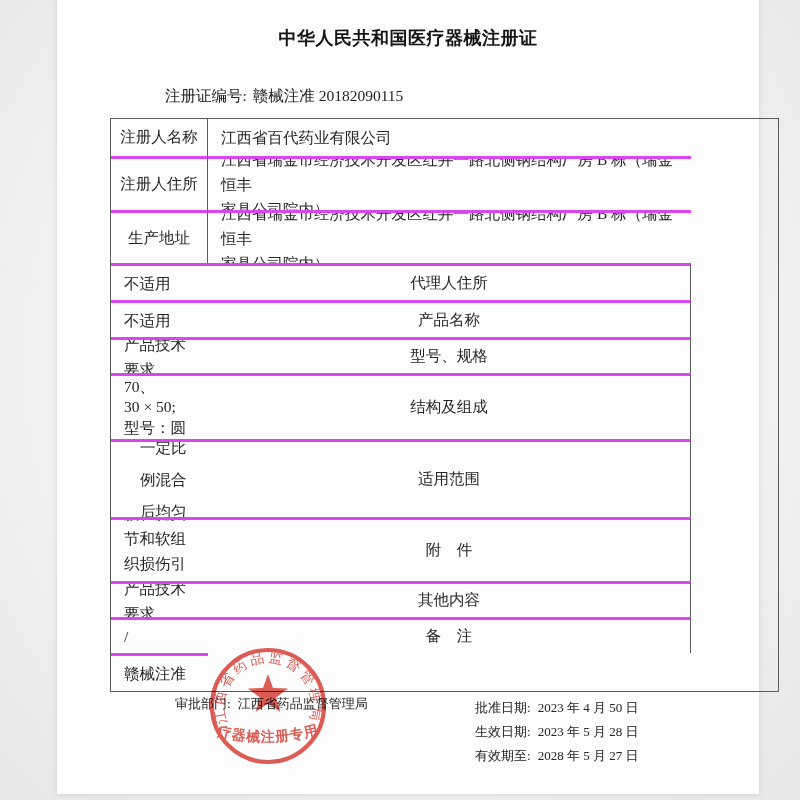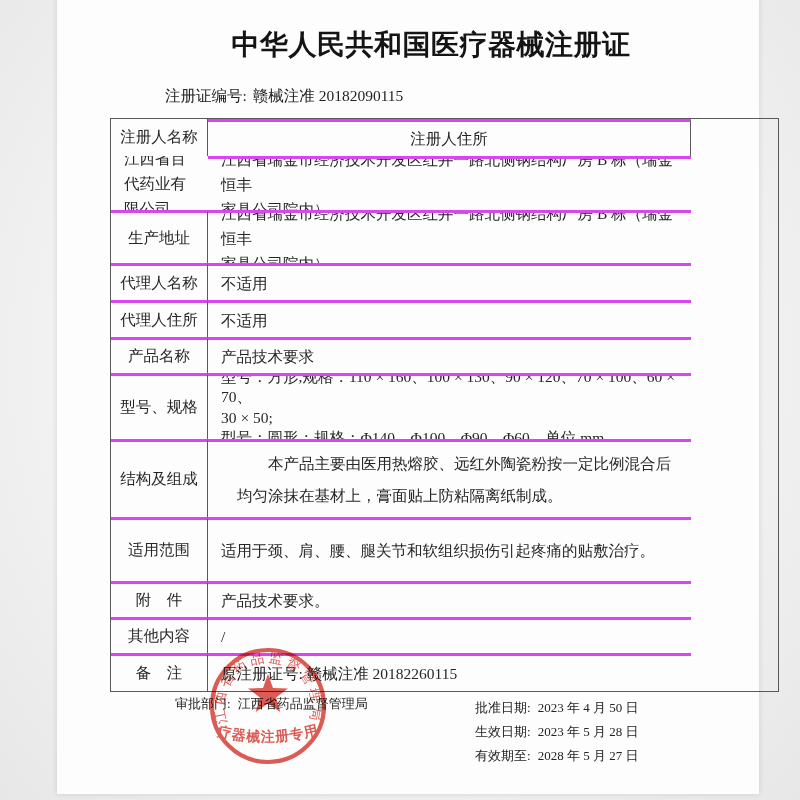--- a/index.html
+++ b/index.html
@@ -13,24 +13,23 @@
     background:
       radial-gradient(ellipse at 50% 45%, #f2f2f2 60%, #e7e7e7 100%);
   }
   .paper{
     position:absolute;left:57px;top:-6px;width:702px;height:800px;
     background:#fdfdfd;
     box-shadow:0 0 6px rgba(0,0,0,0.12);
   }
   .paper-inner{position:absolute;left:0;top:6px;width:702px;height:794px;}
   .doc-title{
-    position:absolute;top:26px;left:16px;width:100%;
-    text-align:center;font-size:28px;font-weight:bold;color:#141414;
+    position:absolute;top:26px;left:0;width:100%;
+    text-align:center;font-size:18px;font-weight:bold;color:#141414;
     letter-spacing:0.5px;
-    padding-left:7px;
   }
   .reg-line{
     position:absolute;left:108px;top:86px;
     font-size:15.5px;color:#232323;text-align:right;
   }
   .reg-line .lab{margin-right:6px;}
   .cert-table{
     position:absolute;left:53px;top:118px;width:669px;
     display:grid;
     grid-template-columns:97px 483px;
@@ -69,37 +68,36 @@
     <div class="paper-inner">
 
       <div class="doc-title">中华人民共和国医疗器械注册证</div>
 
       <div class="reg-line">
         <span class="lab">注册证编号:</span><span>赣械注准 20182090115</span>
       </div>
 
       <div class="cert-table">
         <div class="cell lab first">注册人名称</div>
-        <div class="cell lab">注册人住所</div>
-
         <div class="cell val first">
             <span class="txt">江西省百代药业有限公司</span>
           </div>
+
+        <div class="cell lab">注册人住所</div>
         <div class="cell val">
             <span class="txt">江西省瑞金市经济技术开发区红井一路北侧钢结构厂房 B 栋（瑞金恒丰
 家具公司院内）</span>
           </div>
 
         <div class="cell lab">生产地址</div>
         <div class="cell val">
             <span class="txt">江西省瑞金市经济技术开发区红井一路北侧钢结构厂房 B 栋（瑞金恒丰
 家具公司院内）</span>
           </div>
 
-        <div class="cell lab">代理人名称</div>
         <div class="cell val">
             <span class="txt">不适用</span>
           </div>
 
         <div class="cell lab">代理人住所</div>
         <div class="cell val">
             <span class="txt">不适用</span>
           </div>
 
         <div class="cell lab">产品名称</div>

